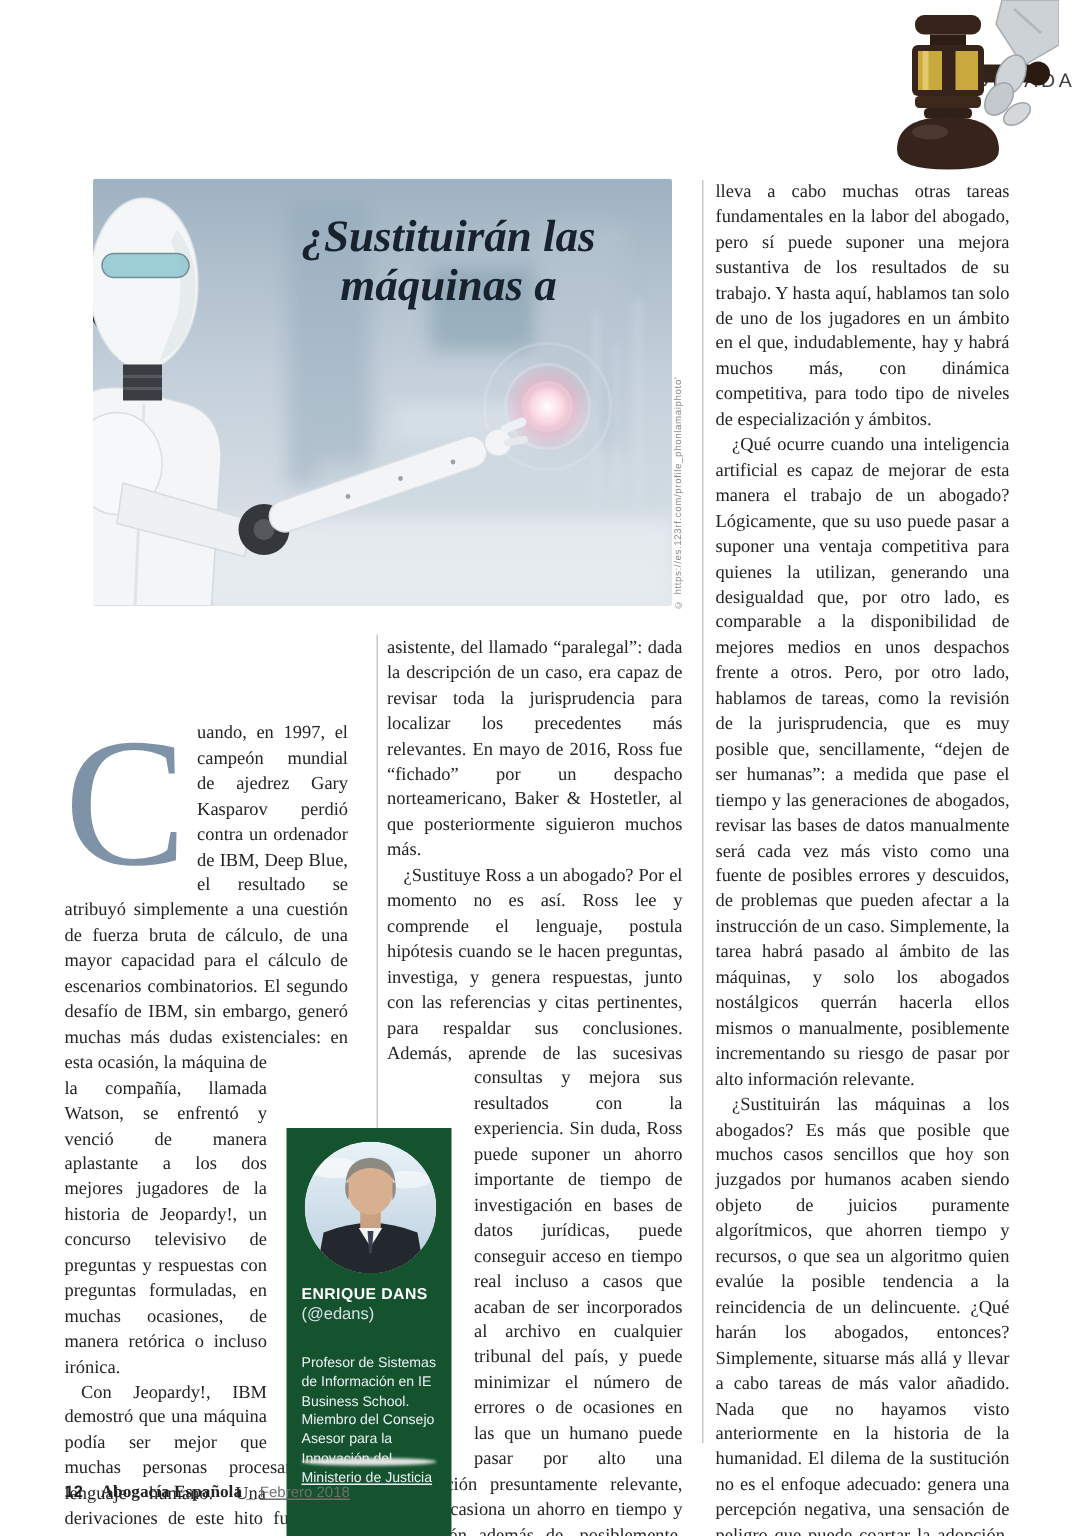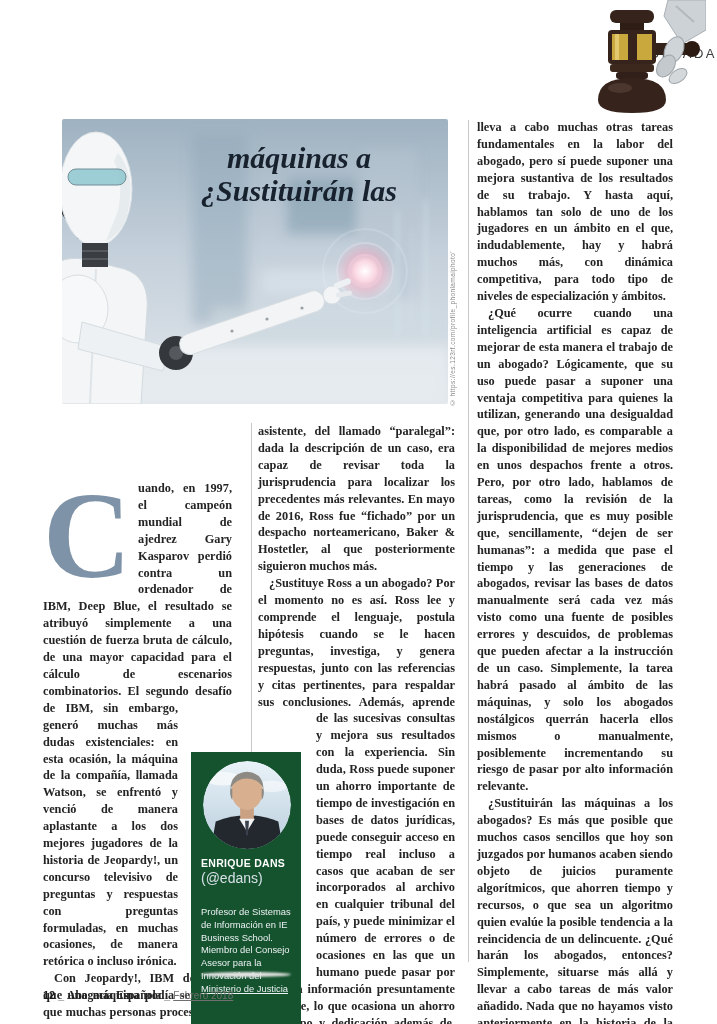--- a/index.html
+++ b/index.html
@@ -24,21 +24,21 @@
   .cover-title span{display:block;}
 
   .credit{position:absolute;left:449px;top:196px;height:210px;
           writing-mode:vertical-rl;transform:rotate(180deg);
           font-family:"Liberation Sans","DejaVu Sans",sans-serif;
           font-size:6.5px;letter-spacing:.4px;color:#8a8a8a;white-space:nowrap;}
 
   
   .col{position:absolute;text-align:justify;font-size:12.3px;line-height:16.9px;
        hyphens:auto;-webkit-hyphens:auto;}
-  .col p{margin:0;font-weight:bold;}
+  .col p{margin:0;}
   .col p.ind{text-indent:11px;}
   .col-left{left:43px;top:480px;width:189px;}
   .col-mid{left:258px;top:423px;width:197px;}
   .col-right{left:477px;top:119px;width:196px;}
 
   .dropcap{float:left;font-family:"Liberation Serif","DejaVu Serif",serif;
            font-size:122px;line-height:.78;color:#7e93a7;padding:8px 7px 0 0;}
 
   .spacer-r{float:right;width:54px;height:482px;shape-outside:inset(236px 0 0 0);shape-margin:6px;}
   .spacer-l{float:left;width:58px;height:545px;shape-outside:inset(294px 0 0 0);shape-margin:6px;}
@@ -48,21 +48,21 @@
   .vrule-2{left:468px;top:120px;height:842px;}
 
   
   .author{position:absolute;left:191px;top:752px;width:110px;height:288px;
           background:#14532d;box-sizing:border-box;padding:9px 9px 0 10px;
           font-family:"Liberation Sans","DejaVu Sans",sans-serif;}
   .author-shadow{position:absolute;left:201px;top:972px;width:90px;height:5px;
           background:#e3e3e3;border-radius:50%;filter:blur(1px);}
   .avatar{width:88px;height:88px;border-radius:50%;overflow:hidden;margin:0 auto;display:block;}
   .author-name{margin-top:8px;font-size:10.5px;font-weight:bold;letter-spacing:.3px;color:#ffffff;}
-  .author-handle{font-size:14px;color:#d7e0e8;margin-top:1px;}
+  .author-handle{font-size:11px;color:#d7e0e8;margin-top:1px;}
   .author-bio{margin-top:20px;font-size:9.4px;line-height:12.8px;color:#ecf1f5;}
   .author-bio .ulink{text-decoration:underline;}
 
   
   .footer{position:absolute;left:43px;top:989px;font-size:10.5px;color:#777;
           font-family:"Liberation Sans","DejaVu Sans",sans-serif;}
   .footer .pn{font-weight:bold;font-size:11px;color:#1c1c1c;}
   .footer .sep{color:#9a9a9a;padding:0 3px;}
   .footer .mag{font-family:"Liberation Serif","DejaVu Serif",serif;font-weight:bold;
                font-size:11.5px;color:#222;}
@@ -165,22 +165,22 @@
         <line x1="4" y1="86" x2="14" y2="84" stroke="#6a6c6e" stroke-width="2"></line>
         <ellipse cx="34" cy="70" rx="36" ry="57" fill="#f4f6f8" stroke="#dde3e6" stroke-width="1"></ellipse>
         <path d="M56,34 Q74,56 66,92 Q61,114 44,122 L56,92 Q62,64 52,42 Z" fill="#e6ebee"></path>
         <rect x="6" y="50" width="58" height="16" rx="8" fill="#8fc6cf" opacity="0.85" stroke="#5d7d87" stroke-width="1"></rect>
         <rect x="20" y="124" width="26" height="24" fill="#3a3d41"></rect>
         <line x1="20" y1="132" x2="46" y2="132" stroke="#55595e" stroke-width="2"></line>
         <line x1="20" y1="140" x2="46" y2="140" stroke="#55595e" stroke-width="2"></line>
       </g>
     </svg>
     <div class="cover-title">
+      <span>¿Sustituirán las</span>
       <span>máquinas a</span>
-      <span>¿Sustituirán las</span>
     </div>
   </div>
 
   <div class="credit">© https://es.123rf.com/profile_phonlamaiphoto'</div>
 
   <div class="vrule vrule-1"></div>
   <div class="vrule vrule-2"></div>
 
   <div class="col col-left">
     <div class="spacer-r"></div>

